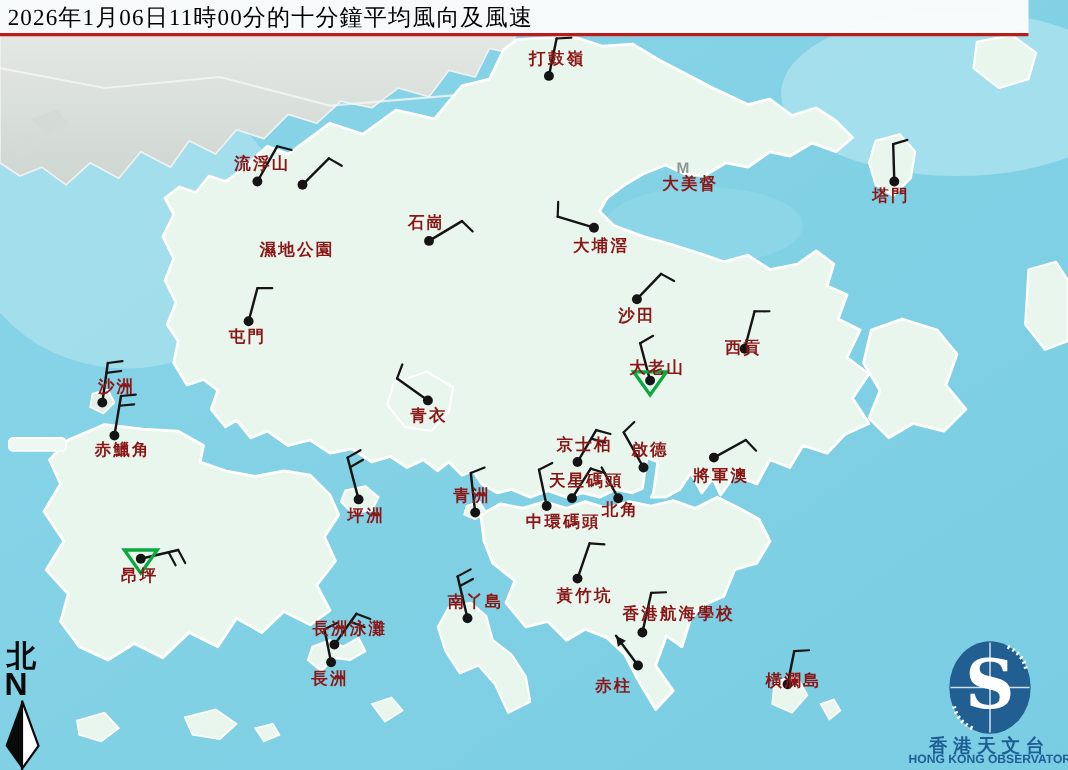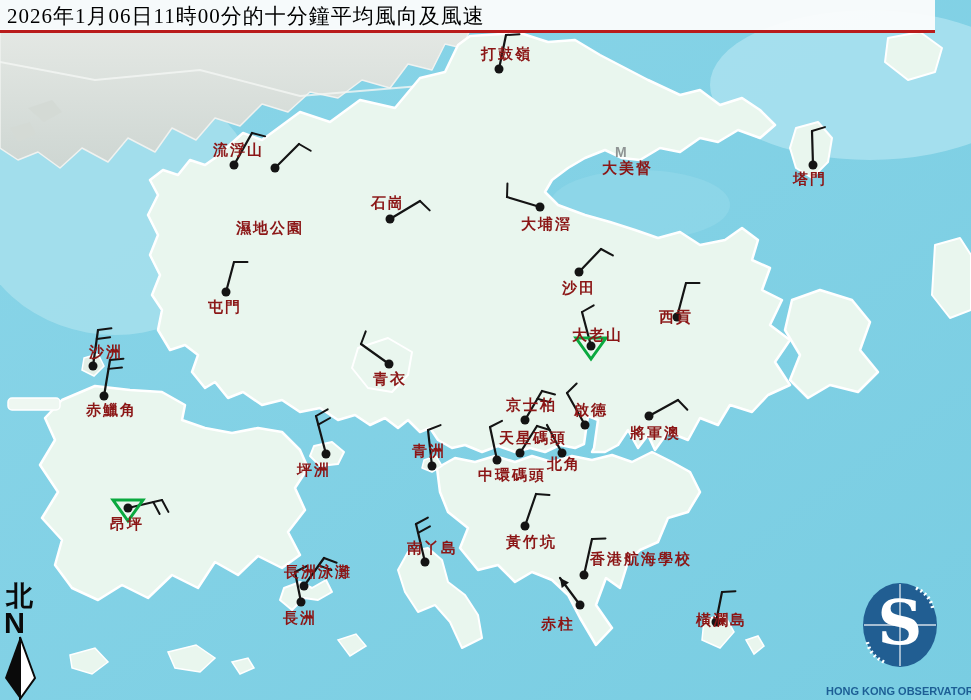--- a/index.html
+++ b/index.html
@@ -285,25 +285,25 @@
       <div class="slabel" style="left: 572px; top: 327px;">大老山</div>
       <div class="slabel" style="left: 86px; top: 402px;">赤鱲角</div>
       <div class="slabel" style="left: 373px; top: 371px;">青衣</div>
       <div class="slabel" style="left: 506px; top: 397px;">京士柏</div>
       <div class="slabel" style="left: 574px; top: 402px;">啟德</div>
       <div class="slabel" style="left: 630px; top: 425px;">將軍澳</div>
       <div class="slabel" style="left: 499px; top: 430px;">天星碼頭</div>
       <div class="slabel" style="left: 547px; top: 456px;">北角</div>
       <div class="slabel" style="left: 412px; top: 443px;">青洲</div>
       <div class="slabel" style="left: 478px; top: 467px;">中環碼頭</div>
-      <div class="slabel" style="left: 297px; top: 462px;">坪洲</div>
+      <div class="slabel" style="left: 316px; top: 462px;">坪洲</div>
       <div class="slabel" style="left: 110px; top: 516px;">昂坪</div>
       <div class="slabel" style="left: 506px; top: 534px; text-align: center;">黃竹坑</div>
       <div class="slabel" style="left: 407px; top: 540px;">南丫島</div>
-      <div class="slabel" style="left: 590px; top: 551px;">香港航海學校</div>
+      <div class="slabel" style="left: 566px; top: 551px;">香港航海學校</div>
       <div class="slabel" style="left: 284px; top: 564px;">長洲泳灘</div>
       <div class="slabel" style="left: 283px; top: 610px;">長洲</div>
       <div class="slabel" style="left: 541px; top: 616px;">赤柱</div>
       <div class="slabel" style="left: 696px; top: 612px; font-family: Liberation Serif, serif;">橫瀾島</div>
     </div>
 
   <div id="titlebar">
     <div id="title">2026年1月06日11時00分的十分鐘平均風向及風速</div>
   </div>
 
@@ -320,16 +320,17 @@
 
   <div id="hko-logo">
     <svg width="143" height="90" viewBox="0 0 143 90">
       <ellipse cx="72" cy="45" rx="37" ry="42" fill="#215e92"></ellipse>
       <line x1="36" y1="45" x2="108" y2="45" stroke="#ffffff" stroke-width="1.4" opacity="0.8"></line>
       <line x1="72" y1="4" x2="72" y2="86" stroke="#ffffff" stroke-width="1.4" opacity="0.8"></line>
       <text x="72" y="64" text-anchor="middle" font-family="'DejaVu Serif',serif" font-size="62" font-weight="bold" fill="#ffffff">S</text>
       <path d="M88,8 q15,7 17,22" fill="none" stroke="#ffffff" stroke-width="3.5" stroke-dasharray="2,3"></path>
       <path d="M56,82 q-15,-7 -17,-22" fill="none" stroke="#ffffff" stroke-width="3.5" stroke-dasharray="2,3"></path>
     </svg>
+    <div id="logo-zh">香港天文台</div>
     <div id="logo-en">HONG KONG OBSERVATORY</div>
   </div>
 
 </div>
 
 </body></html>

